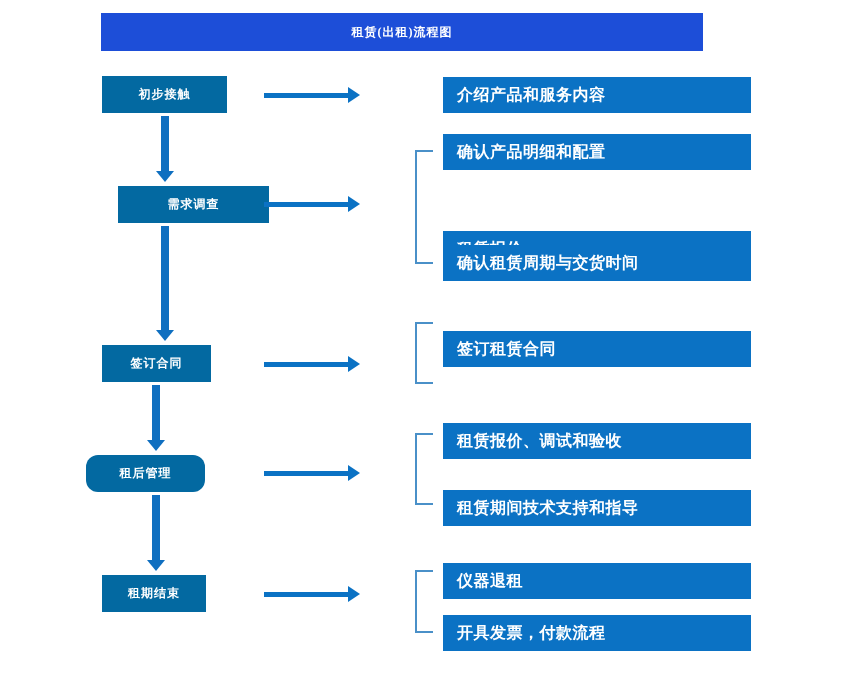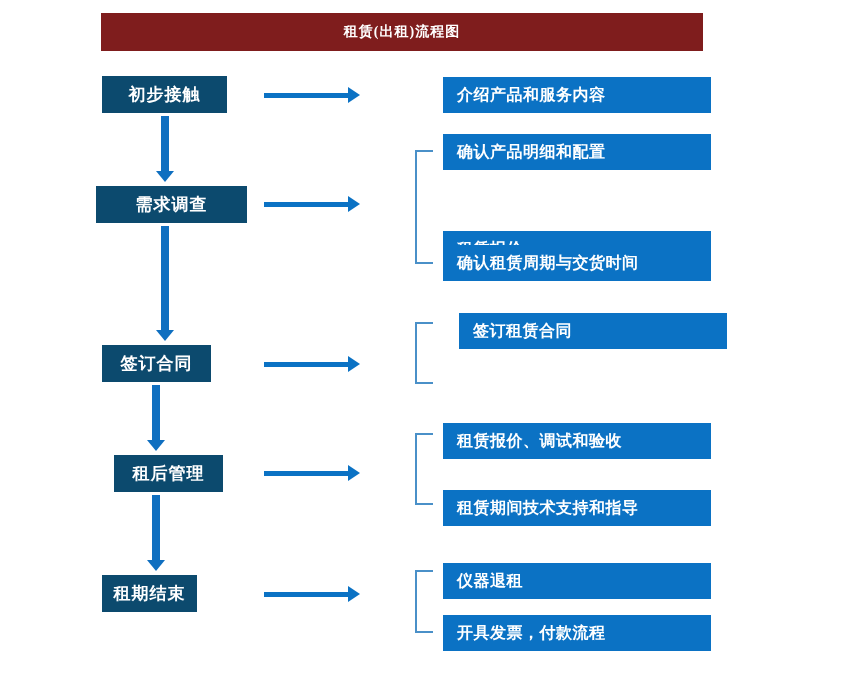--- a/index.html
+++ b/index.html
@@ -18,48 +18,48 @@
     width: 844px;
     height: 688px;
   }
   
   .title-bar {
     position: absolute;
     left: 101px;
     top: 13px;
     width: 602px;
     height: 38px;
-    background: #7f1d1d;
+    background: #1d4ed8;
     color: #ffffff;
-    font-size: 14px;
+    font-size: 12px;
     font-weight: bold;
     display: flex;
     align-items: center;
     justify-content: center;
     letter-spacing: 1px;
   }
   
   .stage-box {
     position: absolute;
     height: 37px;
-    background: #0c4a6e;
+    background: #0369a1;
     color: #ffffff;
-    font-size: 17px;
+    font-size: 12px;
     font-weight: bold;
     display: flex;
     align-items: center;
     justify-content: center;
     letter-spacing: 1px;
     font-family: Liberation Serif, serif;
   }
   
   .detail-box {
     position: absolute;
     left: 443px;
-    width: 268px;
+    width: 308px;
     height: 36px;
     background: #0b72c4;
     color: #ffffff;
     font-size: 16px;
     font-weight: bold;
     display: flex;
     align-items: center;
     padding-left: 14px;
     box-sizing: border-box;
     letter-spacing: 0.5px;
@@ -118,27 +118,27 @@
 </style>
 </head>
 <body>
 
 <div id="canvas">
 
   <div class="title-bar">租赁(出租)流程图</div>
 
   <div class="stage-box" style="left:102px; top:76px; width:125px;">初步接触</div>
 
-  <div class="stage-box" style="left:96px; top:186px; width:151px;">需求调查</div>
+  <div class="stage-box" style="left:118px; top:186px; width:151px;">需求调查</div>
 
   <div class="stage-box" style="left:102px; top:345px; width:109px;">签订合同</div>
 
-  <div class="stage-box" style="left:114px; top:455px; width:109px;">租后管理</div>
-
-  <div class="stage-box" style="left:102px; top:575px; width:95px;">租期结束</div>
+  <div class="stage-box" style="left:86px; top:455px; width:119px;border-radius:12px;">租后管理</div>
+
+  <div class="stage-box" style="left:102px; top:575px; width:104px;">租期结束</div>
 
   <div class="v-arrow" style="left:156px; top:116px; height:66px;">
     <div class="shaft" style="height:55px;"></div>
     <div class="head" style="top:55px;"></div>
   </div>
 
   <div class="v-arrow" style="left:156px; top:226px; height:115px;">
     <div class="shaft" style="height:104px;"></div>
     <div class="head" style="top:104px;"></div>
   </div>
@@ -187,21 +187,21 @@
   <div class="bracket" style="left:415px; top:570px; height:63px;"></div>
 
   <div class="detail-box" style="top:77px;">介绍产品和服务内容</div>
 
   <div class="detail-box" style="top:134px;">确认产品明细和配置</div>
 
   <div class="detail-box" style="top:187px;margin-top:44px;">租赁报价</div>
 
   <div class="detail-box" style="top:245px;">确认租赁周期与交货时间</div>
 
-  <div class="detail-box" style="top:313px;margin-left:16px;">签订租赁合同</div>
+  <div class="detail-box" style="top:331px;">签订租赁合同</div>
 
 
   <div class="detail-box" style="top:423px;">租赁报价、调试和验收</div>
 
   <div class="detail-box" style="top:490px;">租赁期间技术支持和指导</div>
 
   <div class="detail-box" style="top:563px;">仪器退租</div>
 
   <div class="detail-box" style="top:615px;">开具发票，付款流程</div>
 

